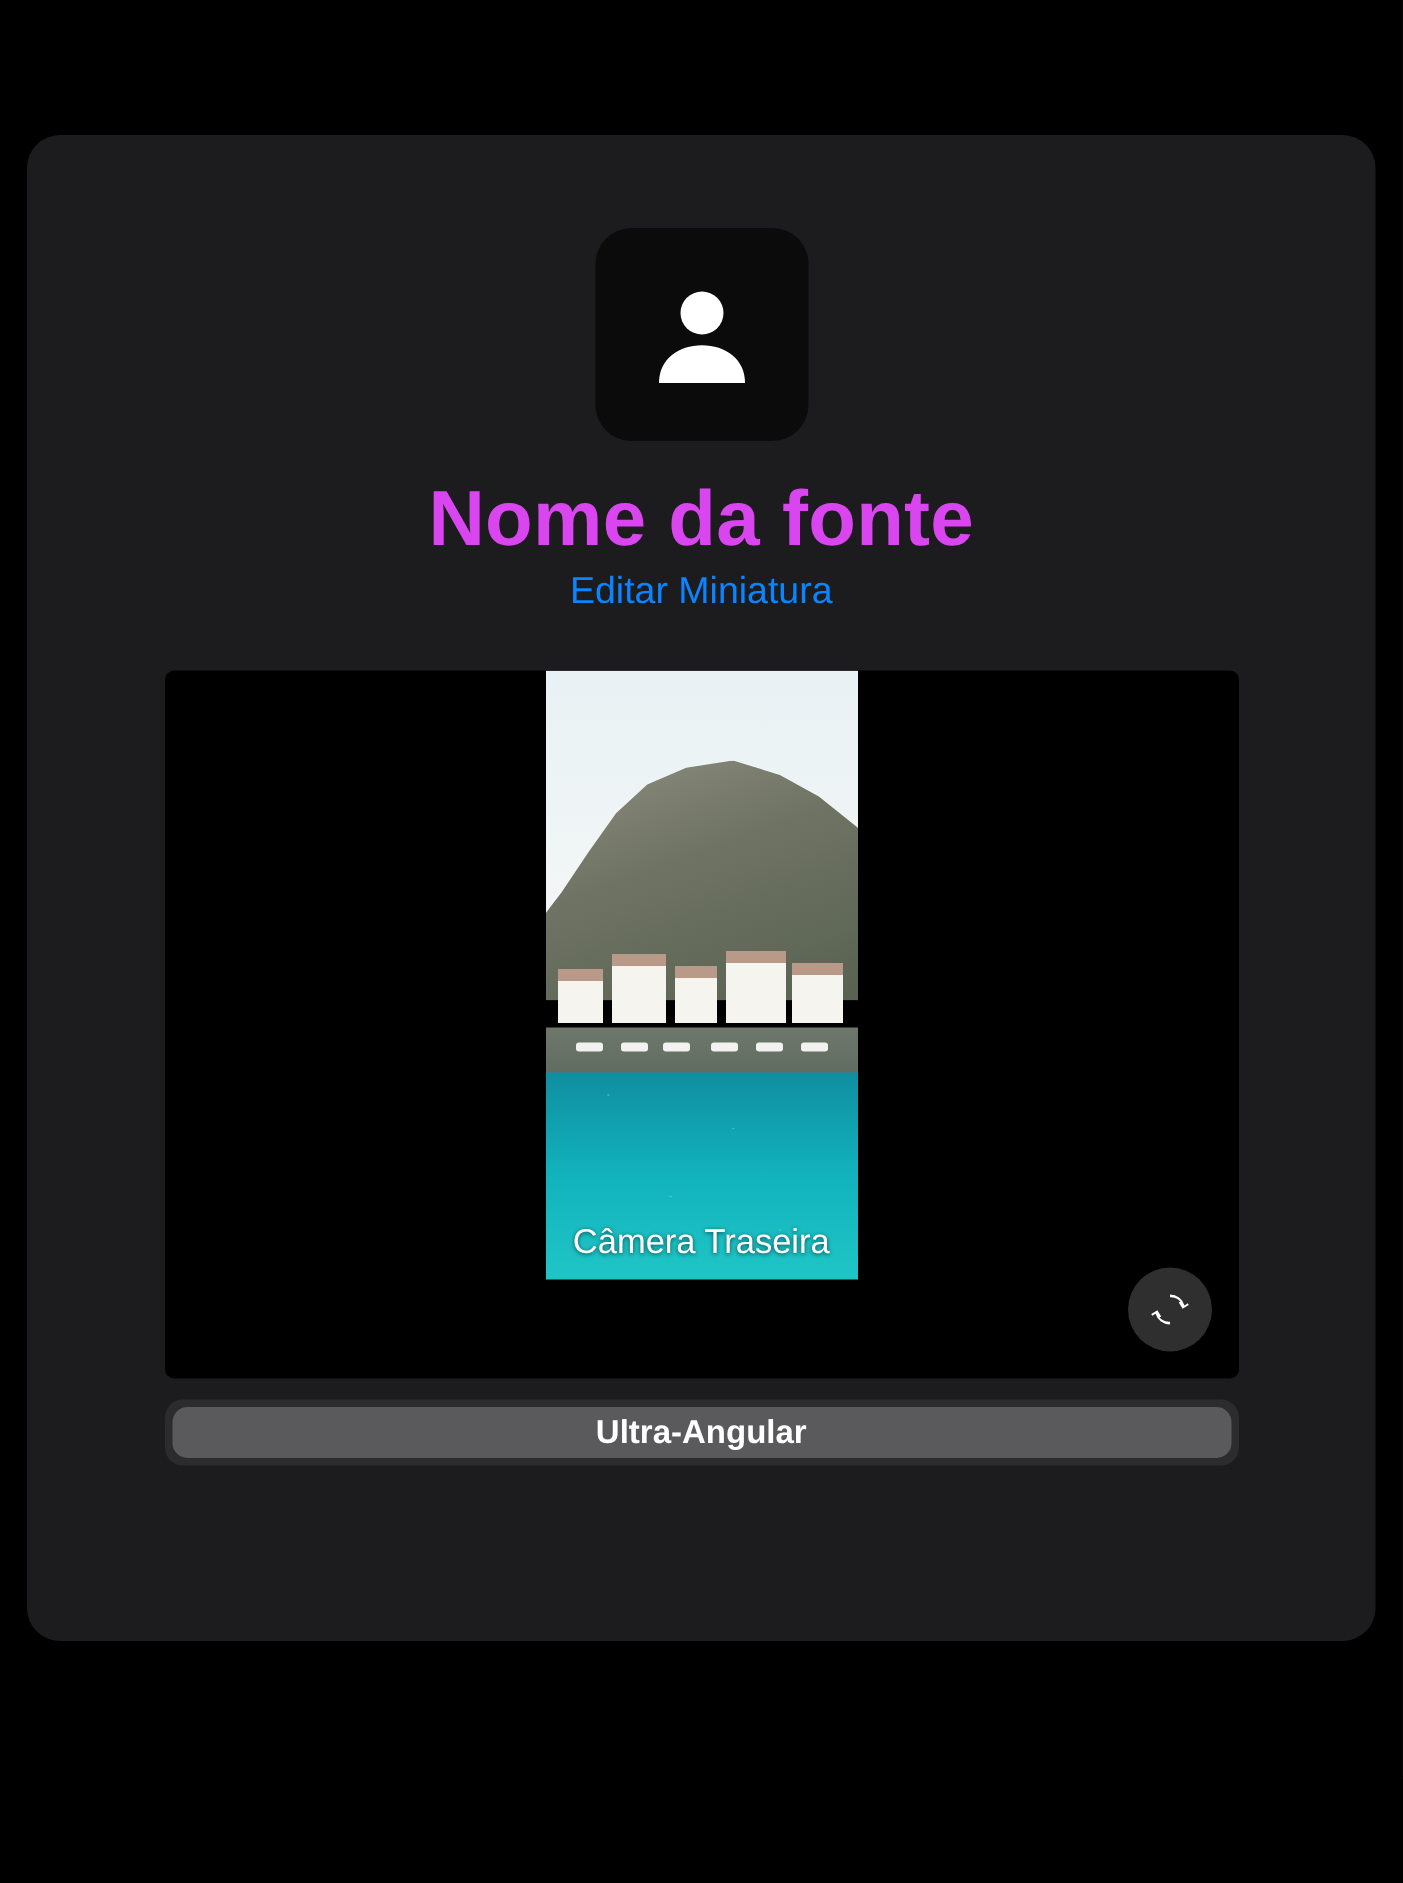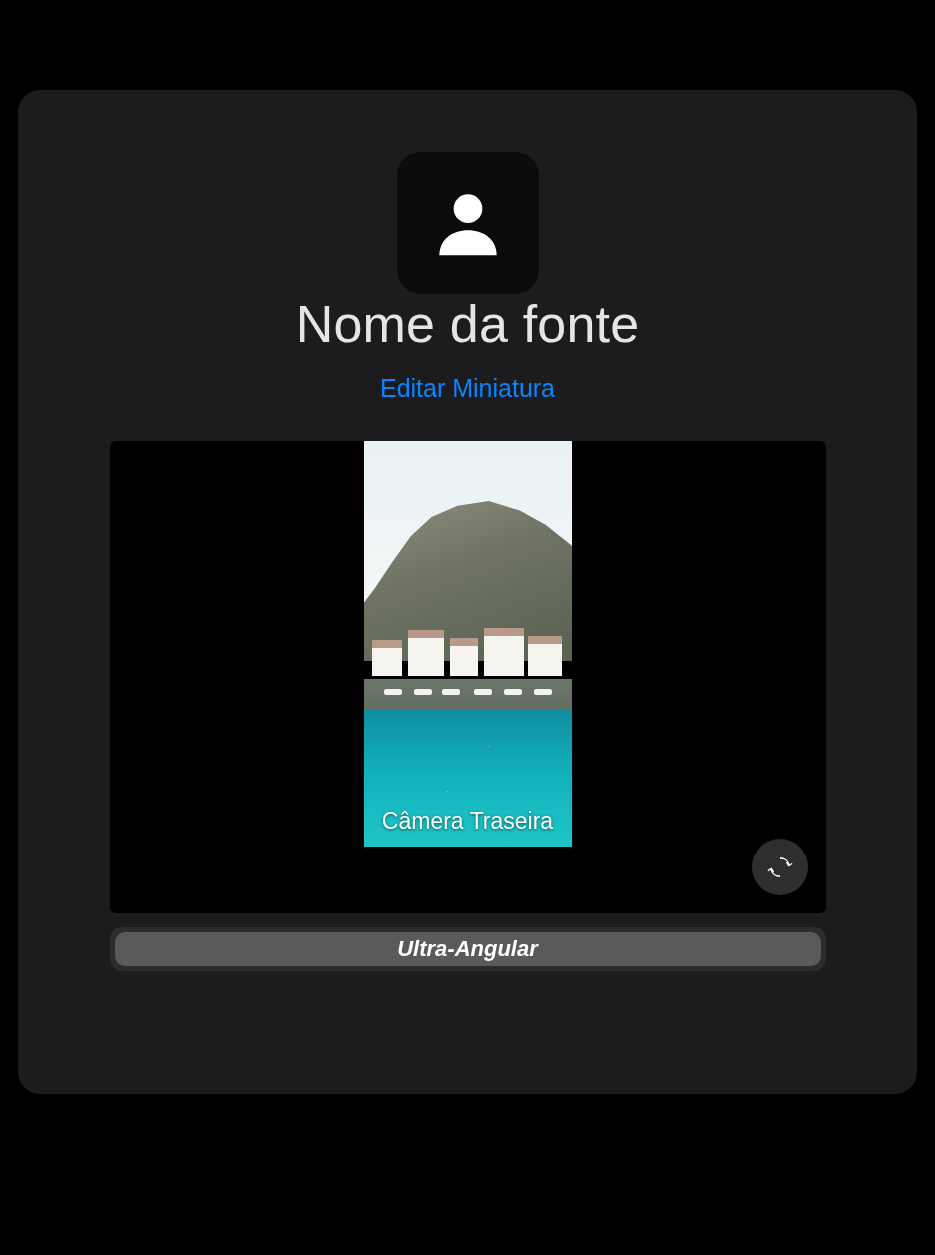--- a/index.html
+++ b/index.html
@@ -22,29 +22,30 @@
   .nav .right { color: #6e6e73; font-size: 26px; font-weight: 400; }
   .thumb-wrap { display: flex; justify-content: center; margin-top: 36px; }
   .thumb {
     width: 142px; height: 142px; border-radius: 24px; background: #0b0b0c;
     display: flex; align-items: center; justify-content: center;
   }
   .thumb svg { width: 86px; height: 86px; fill: #fff; }
   .source-name {
     text-align: center;
     font-size: 52px;
-    font-weight: 400;
-    color: #e5e5e5;
+    font-weight: 700;
+    color: #d946ef;
+    margin-top: 22px;
     letter-spacing: 0.2px;
   }
   .edit-thumb {
     text-align: center;
     color: #0a84ff;
     font-size: 25px;
-    margin-top: 20px;
+    margin-top: 4px;
     cursor: pointer;
   }
   .preview {
     position: relative;
     margin: 38px auto 0 auto;
     width: 716px;
     height: 472px;
     background: #000;
     border-radius: 6px;
     overflow: hidden;
@@ -96,21 +97,21 @@
     background: rgba(60,60,62,.78);
     display:flex; align-items:center; justify-content:center;
     cursor:pointer;
   }
   .flip-btn svg { width:30px; height:30px; fill:#fff; }
   .segmented {
     margin: 14px auto 0 auto;
     width: 716px; height: 44px;
     background: #2c2c2e;
     border-radius: 12px;
-    display:flex; padding:5px;font-style:italic;
+    display:flex; padding:5px;
   }
   .seg {
     flex:1; display:flex; align-items:center; justify-content:center;
     font-size:22px; color:#fff; border-radius:10px; cursor:pointer;
     font-weight:500;
   }
   .seg.selected { background:#5a5a5d; font-weight:600; }
 </style>
 </head>
 <body>

